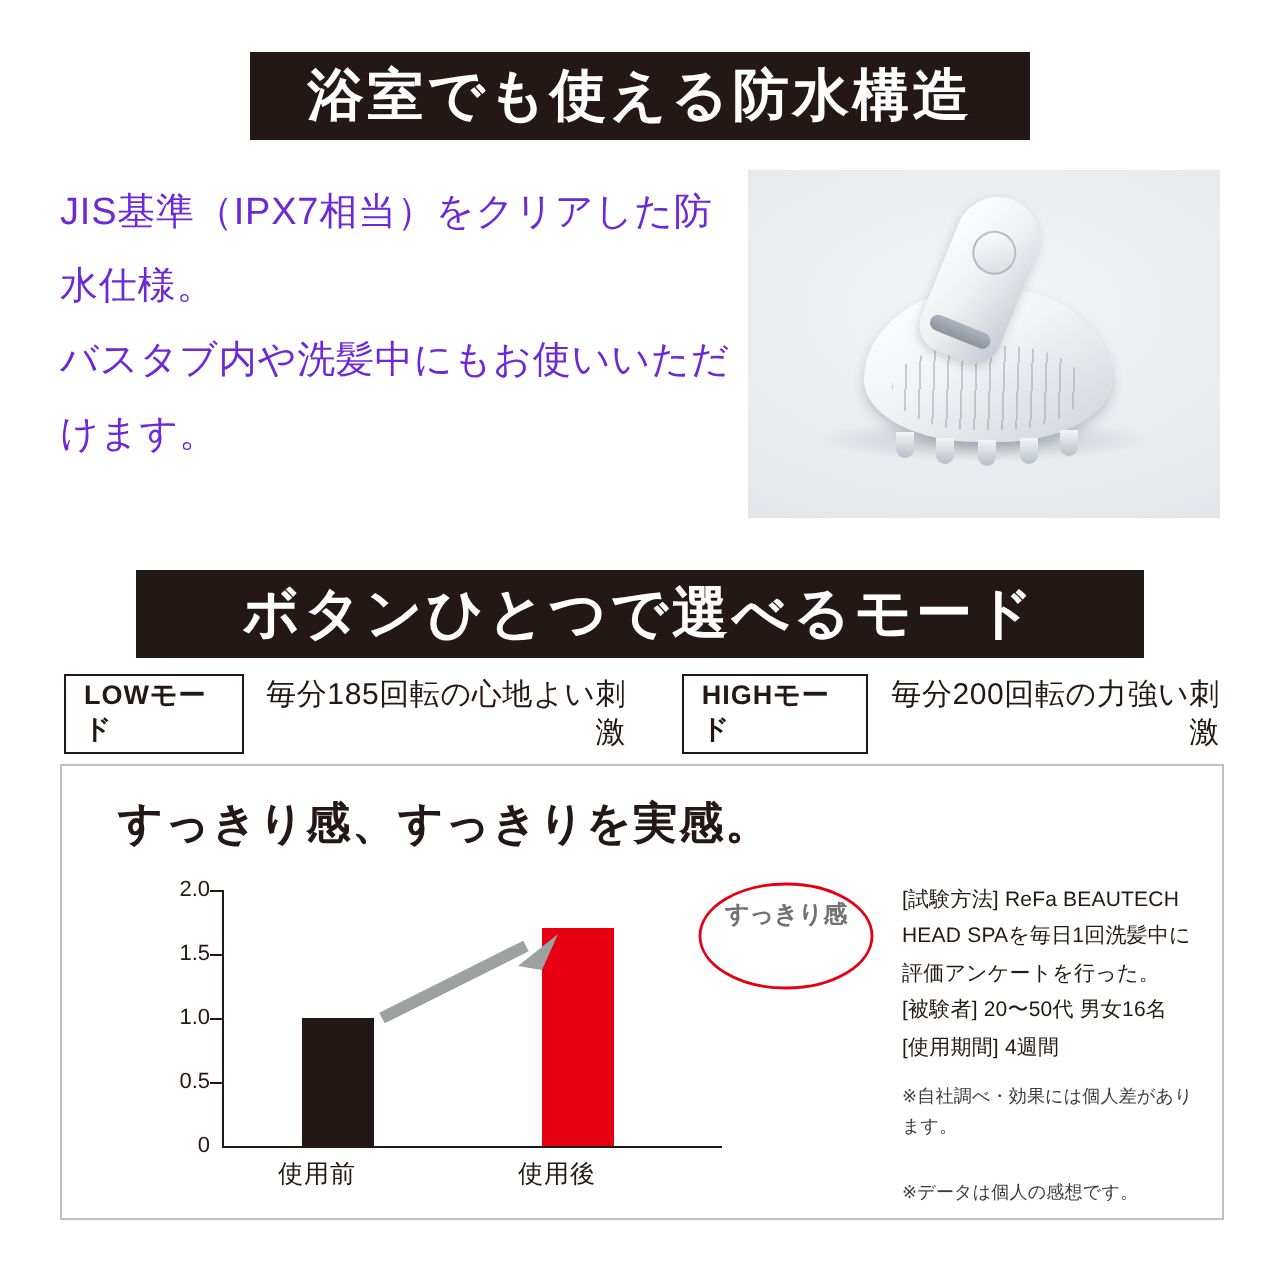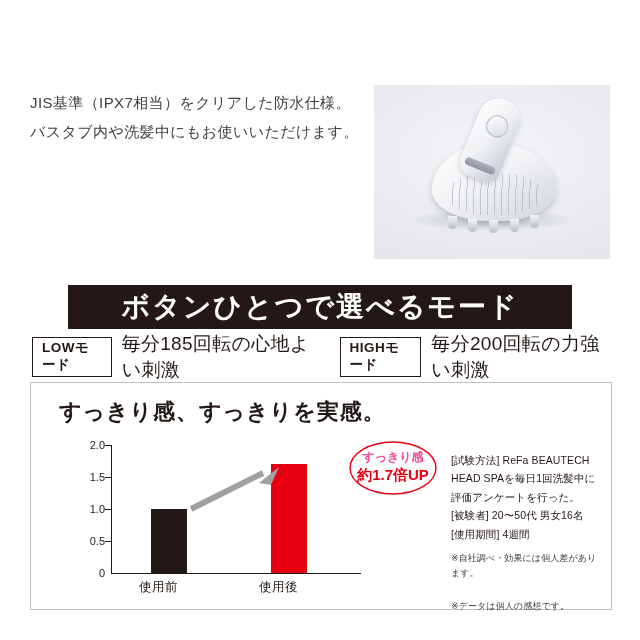--- a/index.html
+++ b/index.html
@@ -20,21 +20,21 @@
     color:#ffffff;
     display:flex;align-items:center;justify-content:center;
     letter-spacing:2px;
     font-weight:700;
   }
   #banner1{left:125px;top:26px;width:390px;height:44px;font-size:28px;}
   #banner2{left:68px;top:285px;width:504px;height:44px;font-size:28px;}
 
   .desc{
     position:absolute;left:30px;top:88px;width:340px;
-    font-size:15px;line-height:1.95;color:#404040;
+    font-size:19px;line-height:1.95;color:#6d28d9;
     letter-spacing:0.4px;
   }
 
   
   .photo{
     position:absolute;left:374px;top:85px;width:236px;height:174px;
     background:
       radial-gradient(ellipse 140% 110% at 50% 40%, #f4f5f7 0%, #e6e8ec 55%, #d9dce2 100%);
     overflow:hidden;
   }
@@ -81,21 +81,21 @@
     display:flex;align-items:center;
   }
   .modetag{
     border:1px solid #231815;
     padding:2px 9px 3px;
     font-size:13.5px;
     font-weight:700;
     letter-spacing:.5px;
     line-height:1.25;
   }
-  .modetext{font-size:19px;margin-left:10px;letter-spacing:.3px;}
+  .modetext{font-size:15px;margin-left:10px;letter-spacing:.3px;text-align:right;}
   .spacer{width:30px;}
 
   
   .chartbox{
     position:absolute;left:30px;top:382px;width:580px;height:226px;
     border:1px solid #bfbfbf;
     background:#fff;
   }
   .chart-title{
     position:absolute;left:28px;top:14px;font-size:22px;font-weight:700;letter-spacing:1px;
@@ -117,38 +117,39 @@
   .barlabel{
     position:absolute;top:196px;font-size:12.5px;letter-spacing:.5px;
   }
   .arrow{
     position:absolute;left:158px;top:84px;width:92px;height:46px;
   }
   .badge{
     position:absolute;left:316px;top:56px;width:92px;height:58px;
   }
   .badge .txt1{
-    position:absolute;width:100%;text-align:center;top:10px;font-size:12px;color:#ec4899;font-weight:700;
+    position:absolute;width:100%;text-align:center;top:10px;font-size:12px;color:#737373;font-weight:700;
   }
   .badge .txt2{
     position:absolute;width:100%;text-align:center;top:27px;font-size:15px;color:#e60012;font-weight:700;letter-spacing:0;
   }
   .sidetext{
-    position:absolute;left:420px;top:68px;width:152px;
+    position:absolute;left:420px;top:58px;width:152px;
     font-size:10.5px;line-height:1.75;color:#231815;letter-spacing:.1px;
   }
   .note{
     font-size:9px;line-height:1.7;color:#3c3c3c;margin-top:8px;
   }
 </style>
 </head>
 <body>
 
 <div class="page">
 
+  <div class="banner" id="banner1">浴室でも使える防水構造</div>
 
   <div class="desc">
     <div>JIS基準（IPX7相当）をクリアした防水仕様。</div>
     <div>バスタブ内や洗髪中にもお使いいただけます。</div>
   </div>
 
   <div class="photo">
     <div class="shadowpad"></div>
     <div class="dome">
       <div class="nub" style="left:16px;"></div>
@@ -197,21 +198,20 @@
     <svg class="arrow" viewBox="0 0 92 46">
       <path d="M2 42 L74 6" stroke="#9fa0a0" stroke-width="6" fill="none"></path>
       <path d="M90 0 L70 16 L82 18 Z" fill="#9fa0a0"></path>
     </svg>
 
     <div class="badge">
       <svg viewBox="0 0 92 58" width="92" height="58" style="position:absolute;left:0;top:0;">
         <ellipse cx="46" cy="29" rx="43" ry="26" fill="none" stroke="#e60012" stroke-width="1.4" stroke-dasharray="0"></ellipse>
       </svg>
       <div class="txt1">すっきり感</div>
-      <div class="txt2">約1.7倍UP</div>
     </div>
 
     <div class="barlabel" style="left:108px;">使用前</div>
     <div class="barlabel" style="left:228px;">使用後</div>
 
     <div class="sidetext">
       <div>[試験方法] ReFa BEAUTECH</div>
       <div>HEAD SPAを毎日1回洗髪中に</div>
       <div>評価アンケートを行った。</div>
       <div>[被験者] 20〜50代 男女16名</div>

